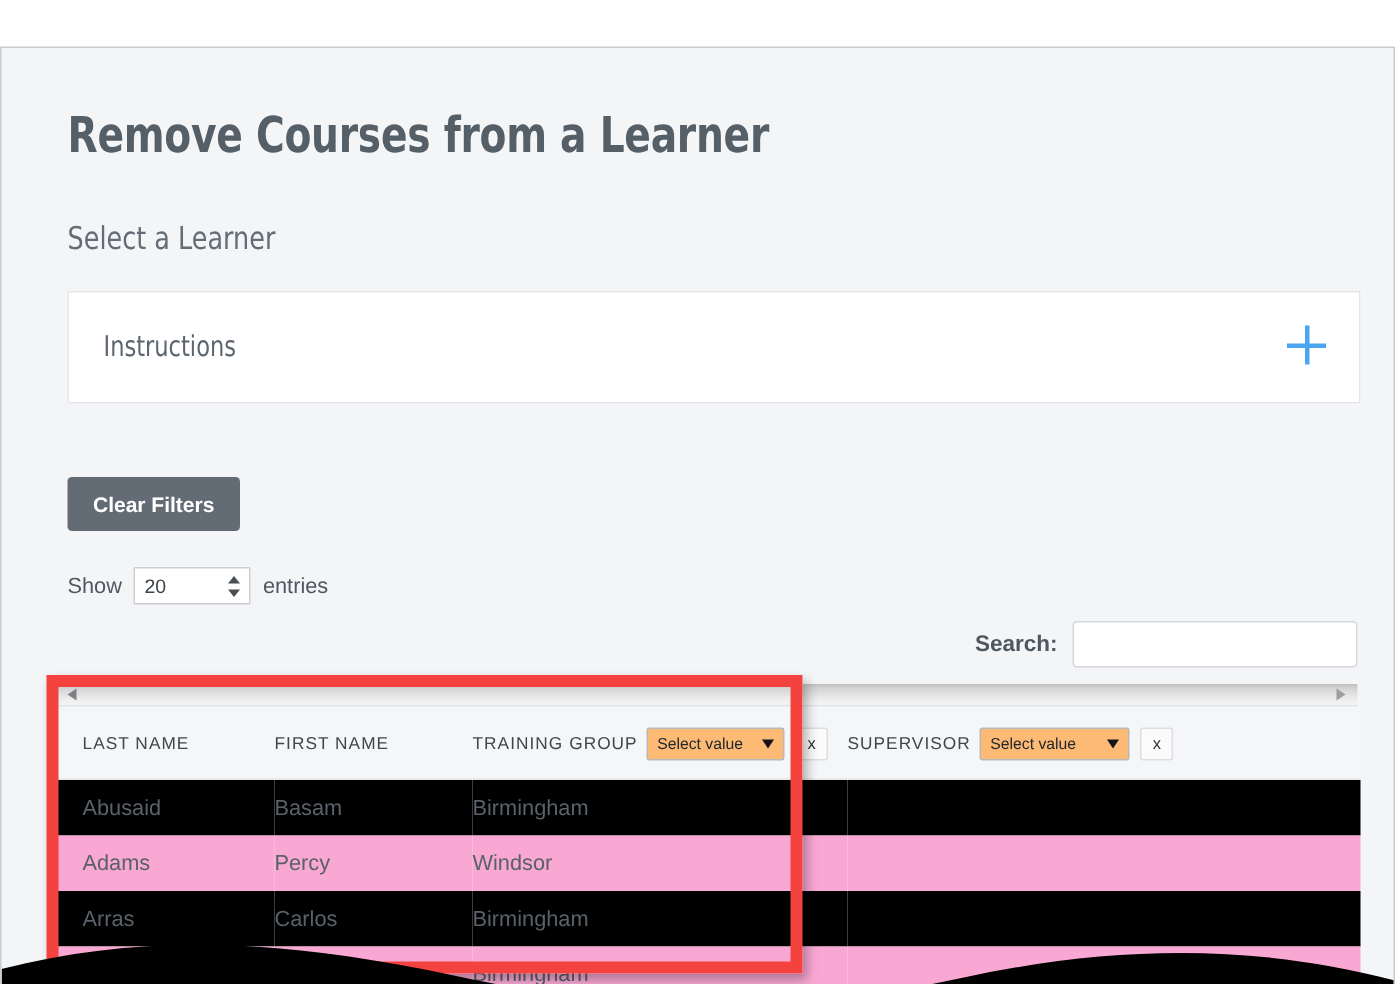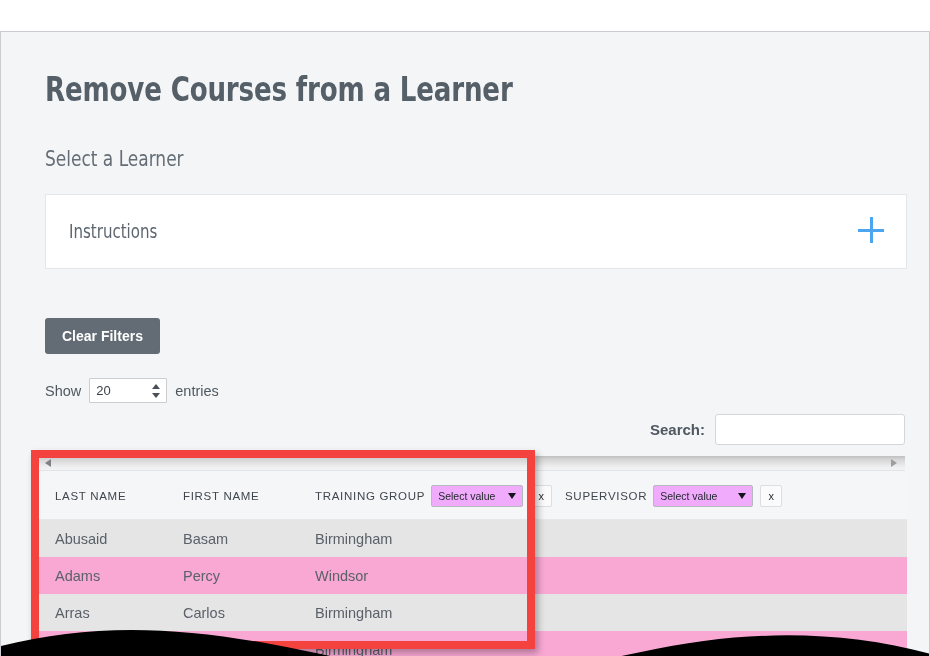--- a/index.html
+++ b/index.html
@@ -255,21 +255,21 @@
   .col-last { width: 128px; padding-left: 18px !important; }
   .col-first { width: 132px; }
   .col-group { width: 250px; }
   .col-sup   { width: 358px; padding-left: 0 !important; }
   .select-wrap {
     position: relative;
     display: inline-block;
     margin-left: 6px;
   }
   .select-box {
-    background: #f0abfc;
+    background: #fdba74;
     border: 1px solid #b6b9bd;
     border-radius: 2px;
     height: 22px;
     display: flex;
     align-items: center;
     padding: 0 6px;
     font-size: 10.5px;
     letter-spacing: 0;
     color: #23282d;
     cursor: pointer;
@@ -302,21 +302,21 @@
   }
 
   .data-table tbody td {
     padding: 11px 0 10px 0;
     font-size: 14.5px;
     color: #5a6169;
     border: none;
     white-space: nowrap;
   }
   .data-table tbody td.col-last { padding-left: 18px; }
-  .data-table tbody tr.odd  td { background: #e5e5e5; }
+  .data-table tbody tr.odd  td { background: #000000; }
   .data-table tbody tr.even td { background: #f9a8d4; }
 
   
   .red-box {
     position: absolute;
     left: 30px;
     top: 418px;
     width: 504px;
     height: 199px;
     border: 8px solid #f4433e;

